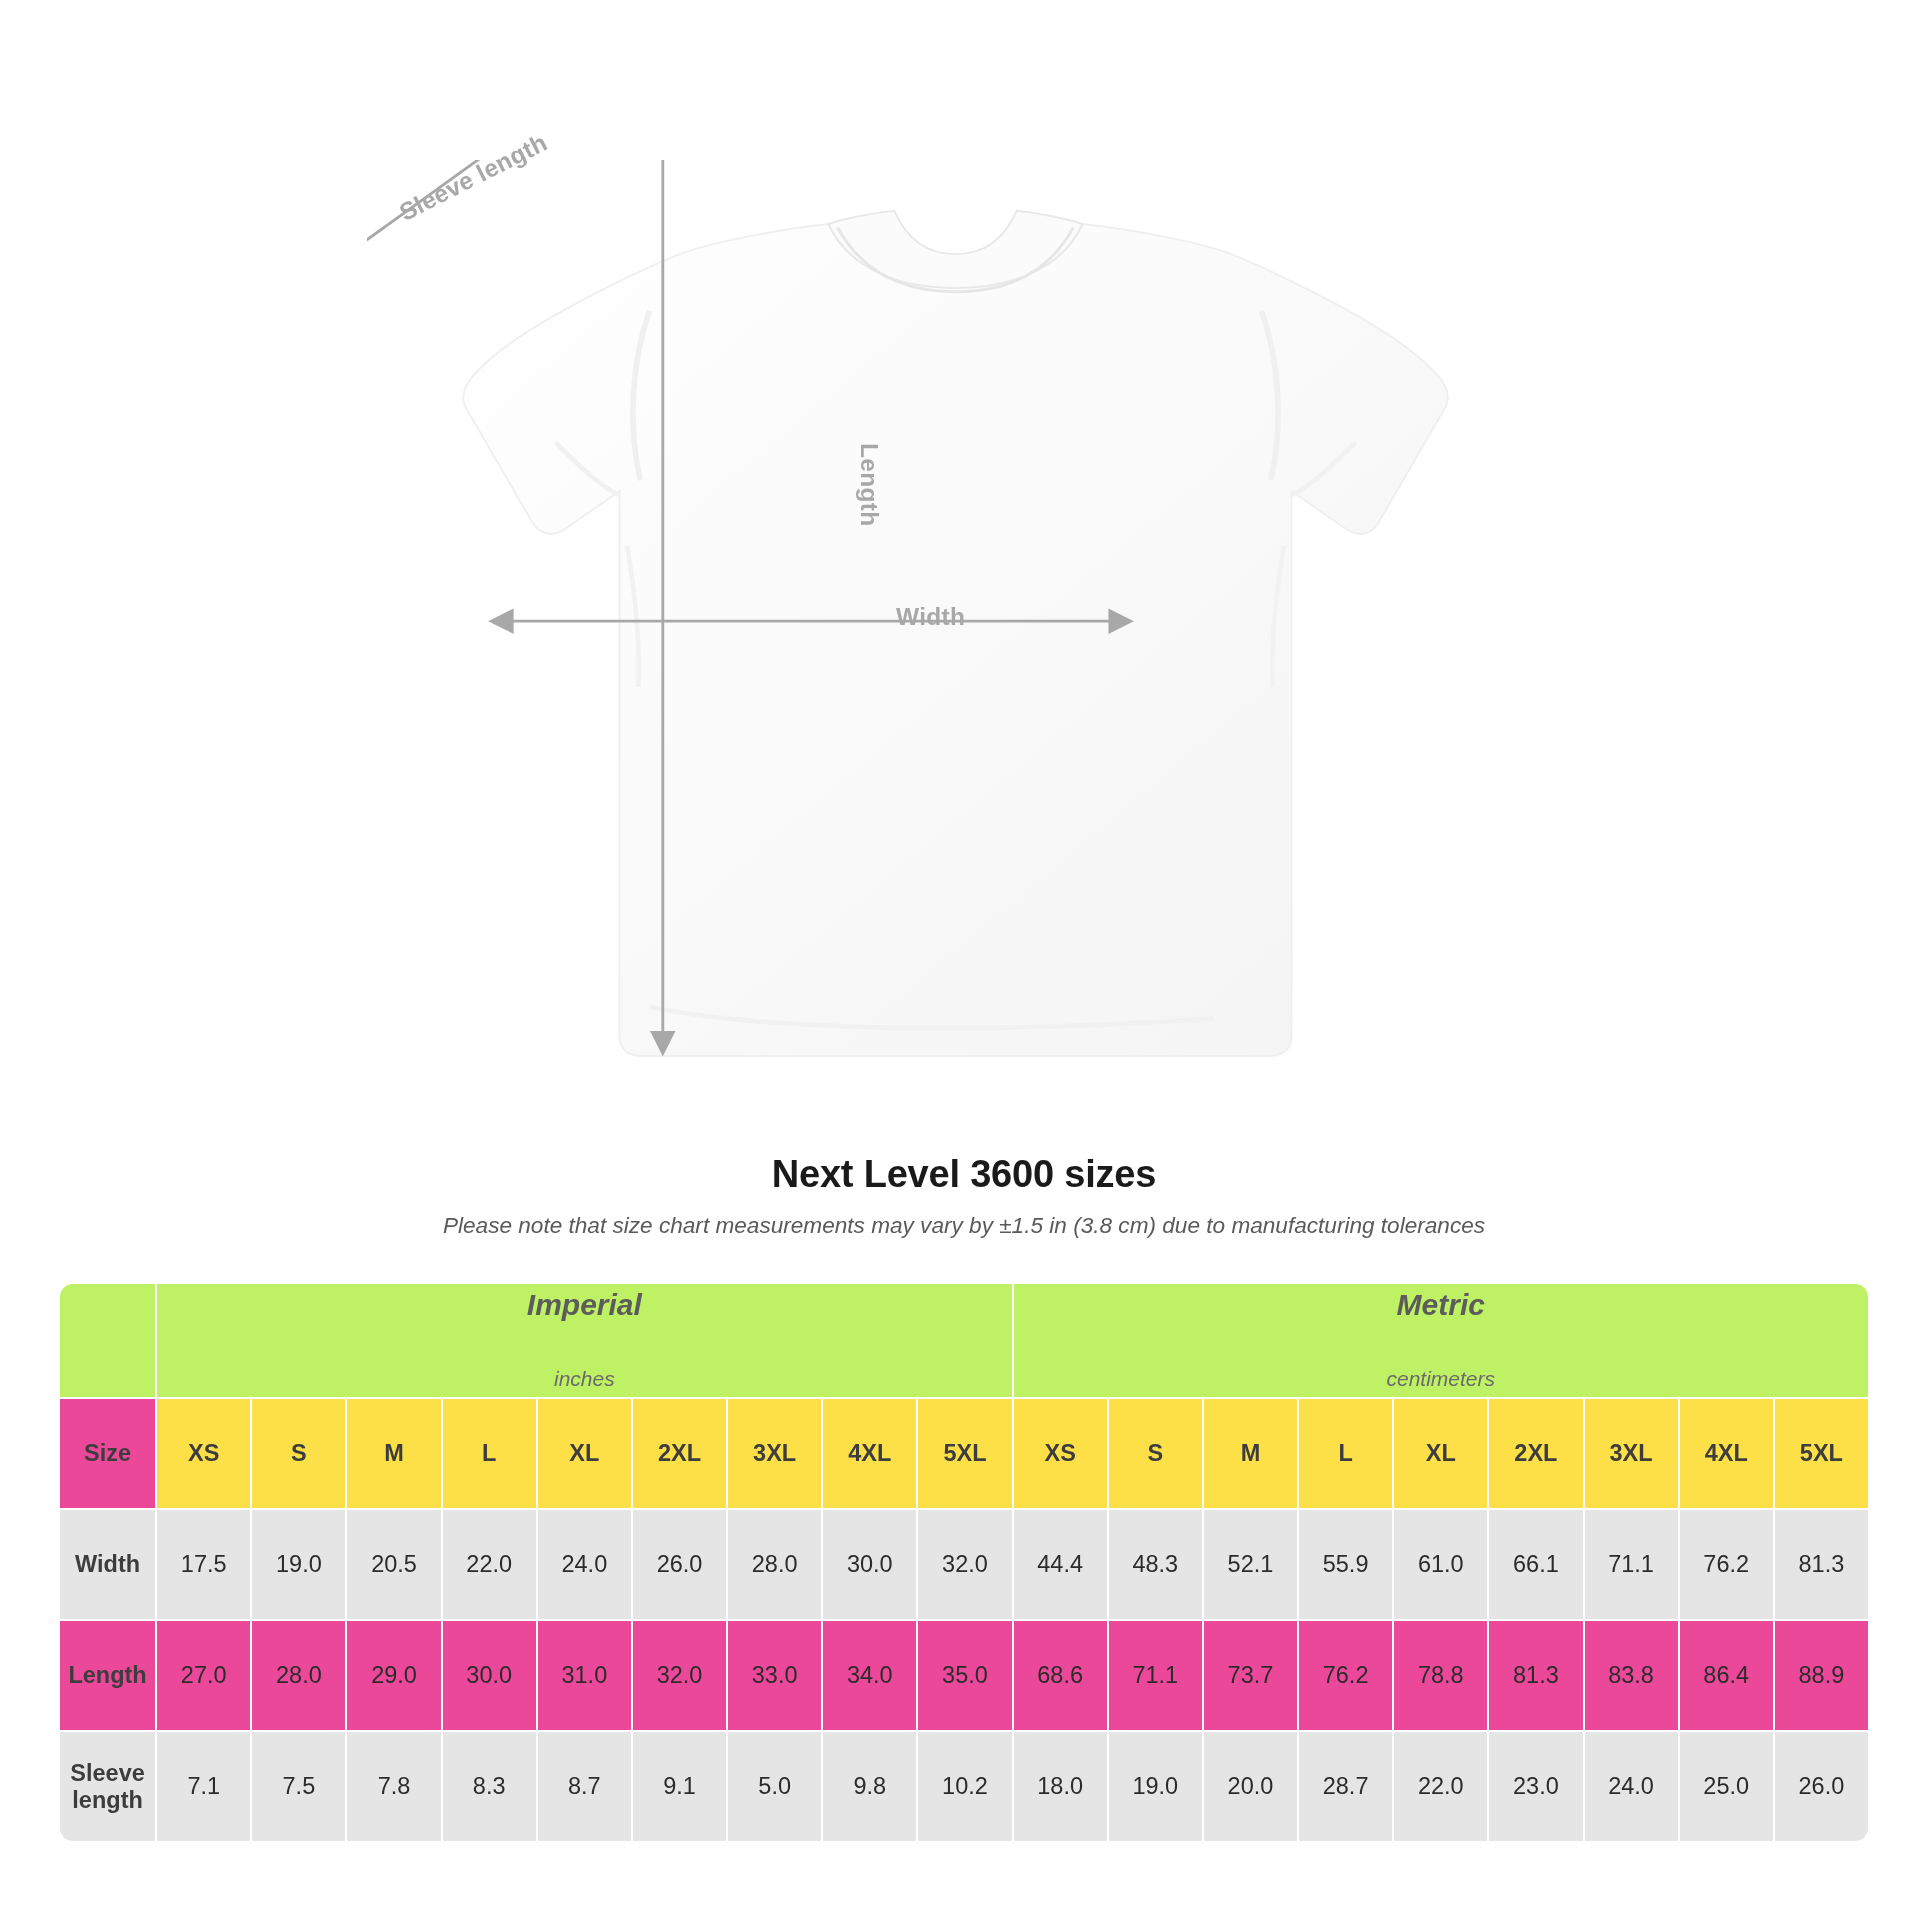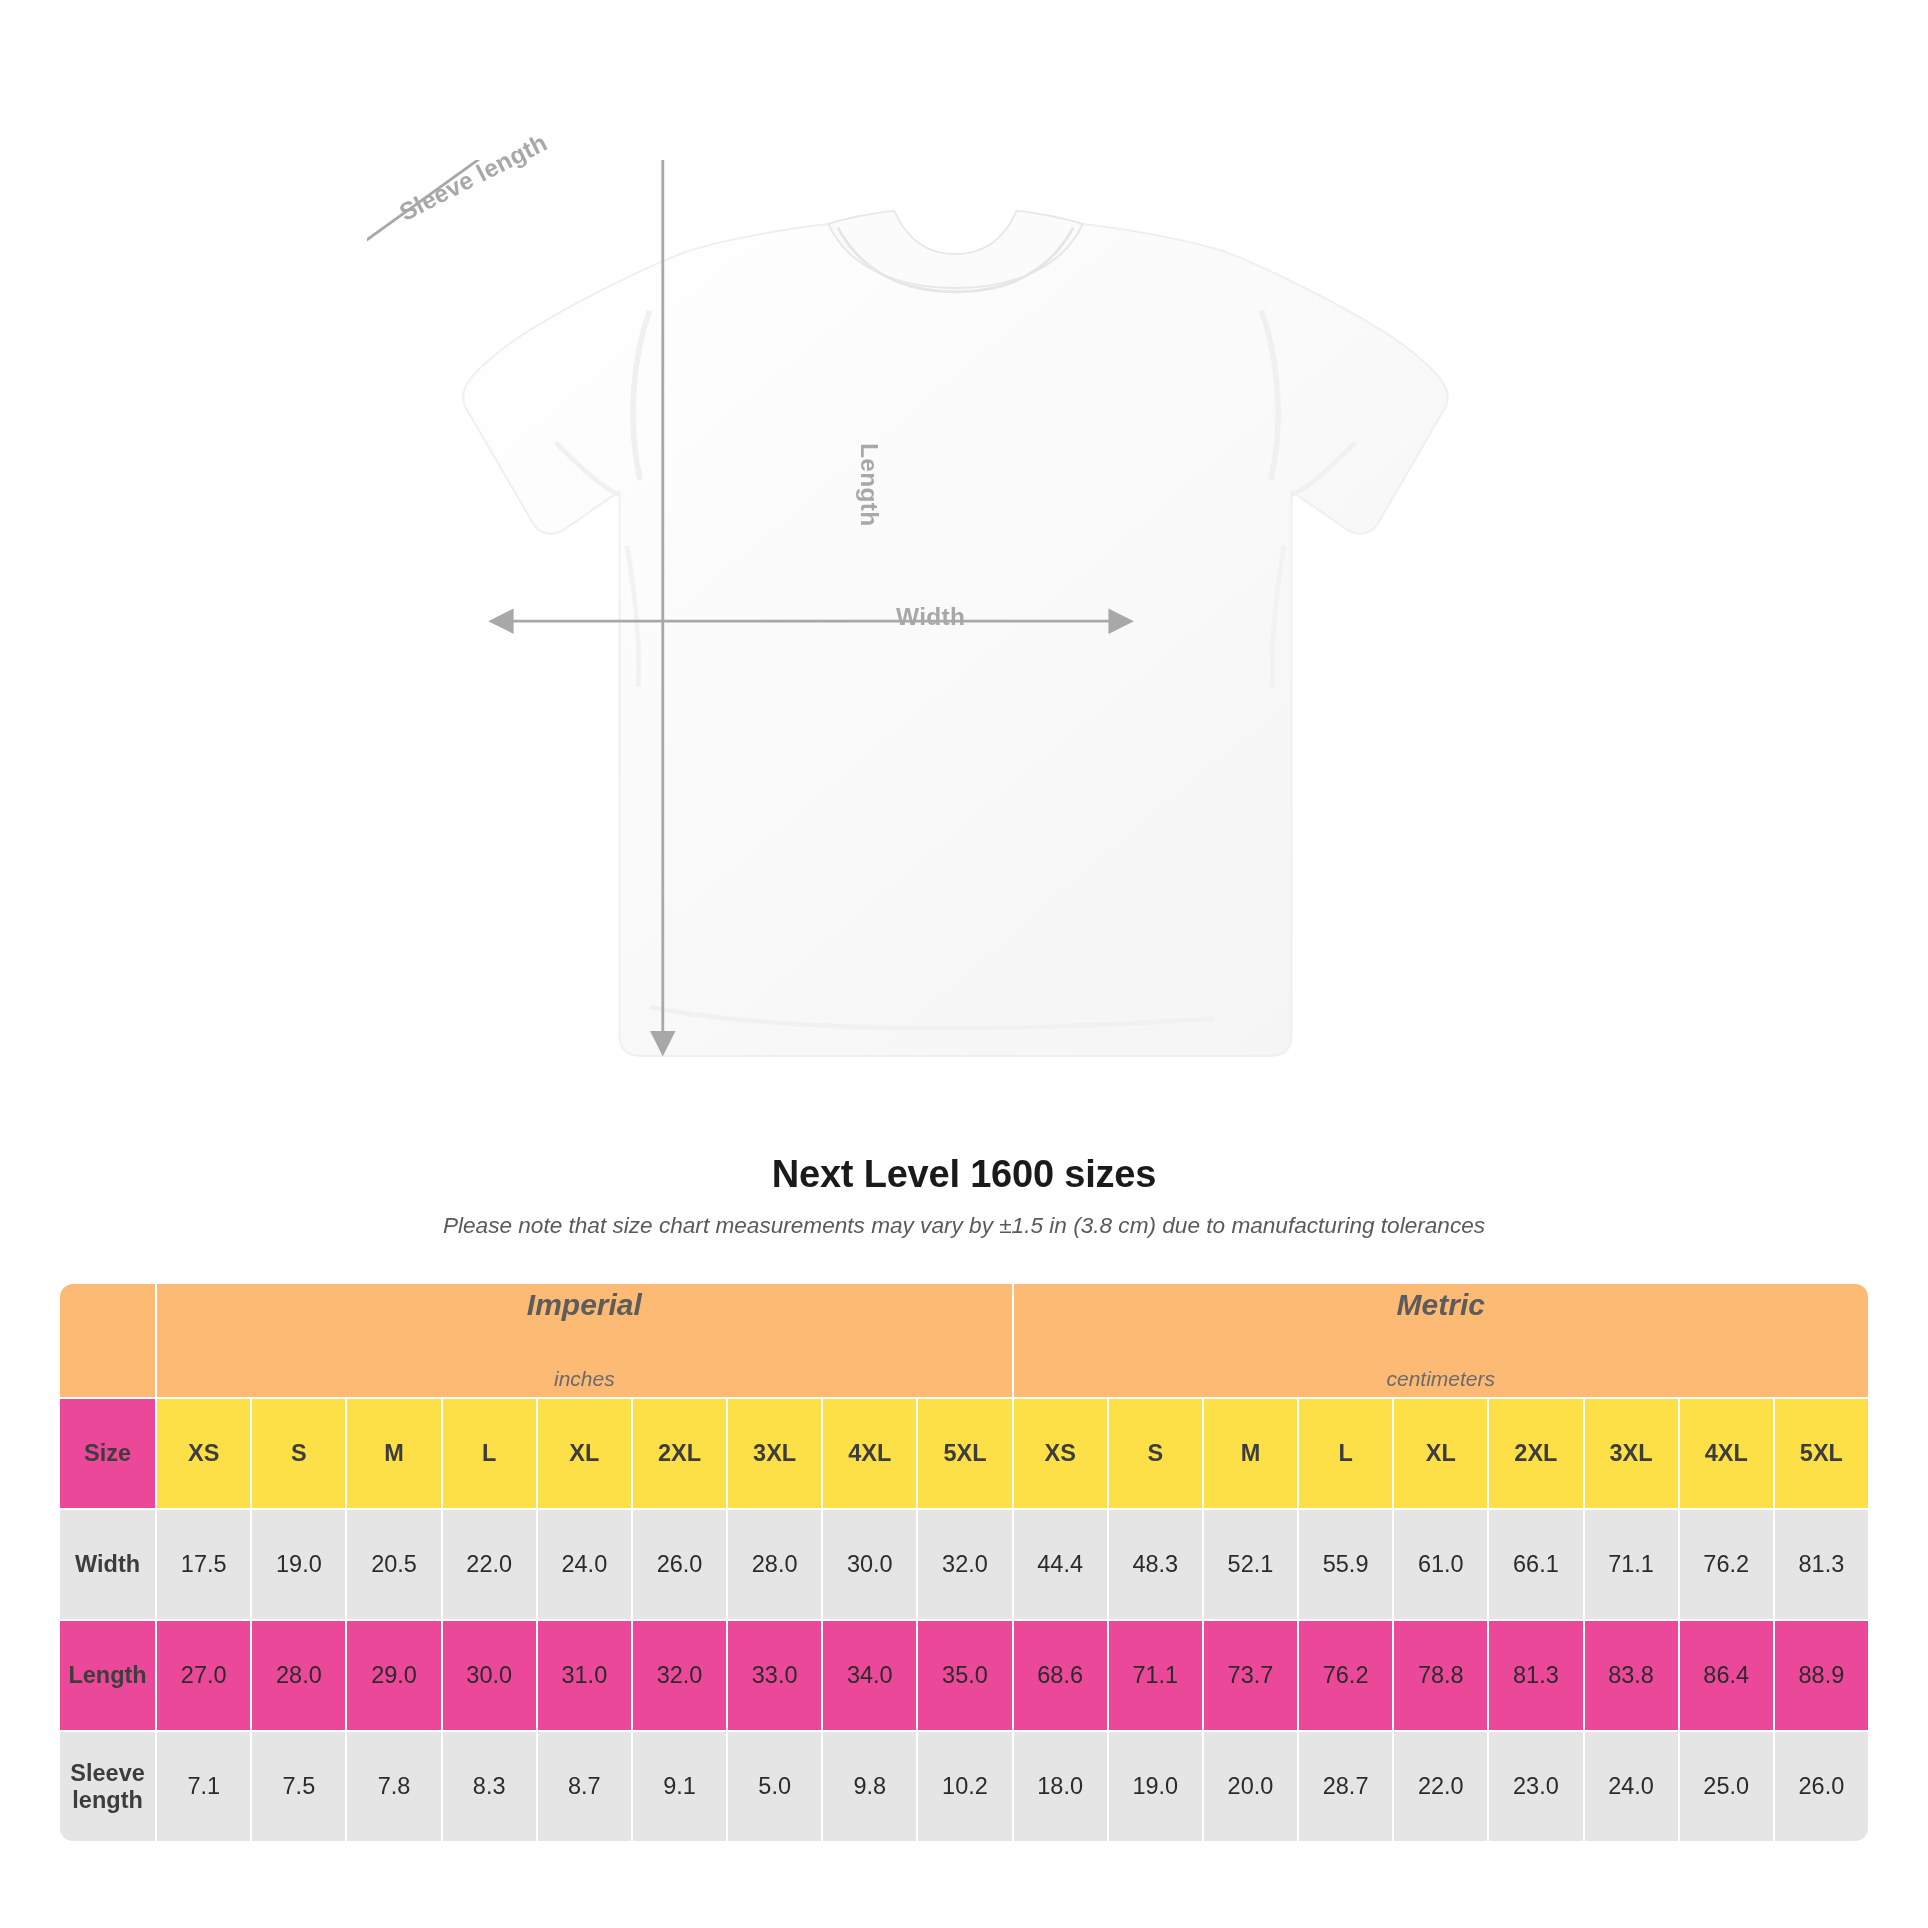--- a/index.html
+++ b/index.html
@@ -88,21 +88,21 @@
     border-spacing: 0;
     table-layout: fixed;
   }
   table.size-table td, table.size-table th {
     padding: 0;
     text-align: center;
     vertical-align: middle;
   }
   .unit-head {
     height: 113px;
-    background: #fdba74;
+    background: #bef264;
     color: #5c5c5c;
   }
   .unit-head:first-child { border-top-left-radius: 13px; }
   .unit-head:last-child  { border-top-right-radius: 13px; text-align: center; }
   .unit-title {
     font-size: 30px;
     font-weight: bold;
     font-style: italic;
     line-height: 1.15;
   }
@@ -185,21 +185,21 @@
         <line x1="133" y1="490" x2="810" y2="490" stroke="#a8a8a8" stroke-width="3" marker-start="url(#arrTail)" marker-end="url(#arrHead)"></line>
       </svg>
     </div>
 
     <div class="dim-label label-sleeve">Sleeve length</div>
     <div class="dim-label label-length">Length</div>
     <div class="dim-label label-width">Width</div>
   </div>
 
   <div class="title-block">
-    <h1 class="chart-title">Next Level 1600 sizes</h1>
+    <h1 class="chart-title">Next Level 3600 sizes</h1>
     <p class="chart-note">Please note that size chart measurements may vary by ±1.5 in (3.8 cm) due to manufacturing tolerances</p>
   </div>
 
   <div class="table-wrap">
     <table class="size-table">
       <tbody>
         <tr>
           <td class="unit-head"></td>
           <td class="unit-head cell-sep" colspan="9">
             <div class="unit-title">Imperial</div>

